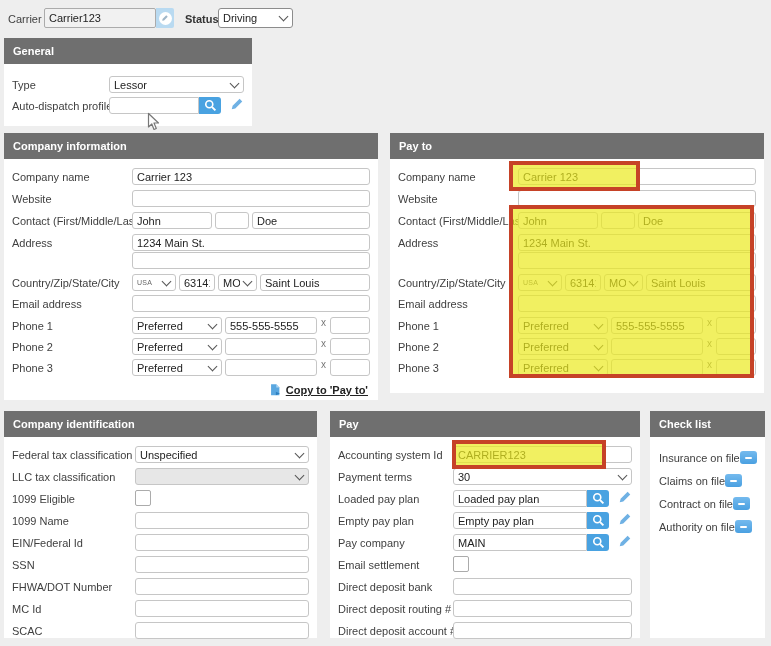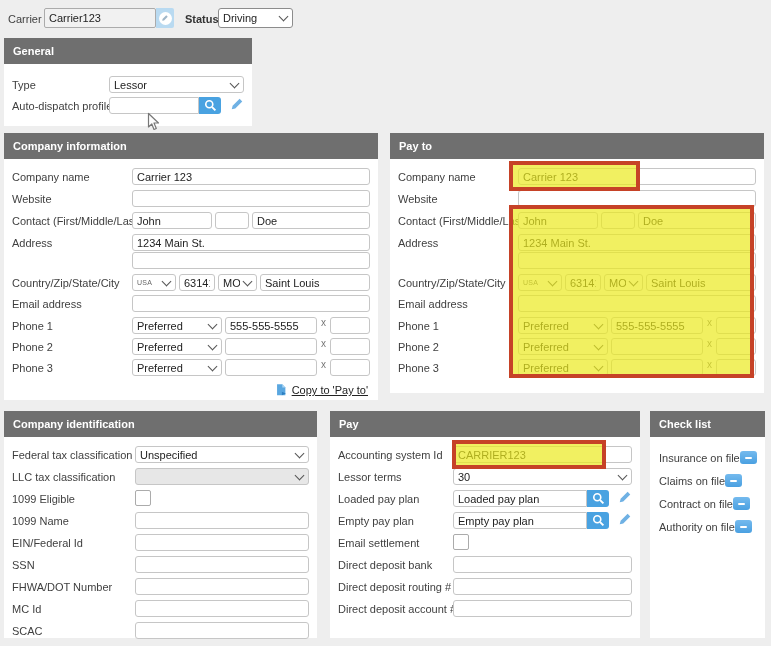--- a/index.html
+++ b/index.html
@@ -44,21 +44,21 @@
   .ext{flex:1}
   .c-first{width:80px;flex:none}
   .c-mid{width:34px;flex:none}
   .c-last{flex:1}
   .country-sel{width:44px;flex:none}
   .country-sel .val{font-size:7px;color:#666;letter-spacing:.3px}
   .zip{width:36px;flex:none}
   .state-sel{width:39px;flex:none}
   .city{flex:1}
   .copy-row{display:flex;align-items:center;justify-content:flex-end;margin:7px 10px 0;gap:4px;height:14px}
-  .copy-link{color:#222;font-weight:normal;text-decoration:underline;cursor:pointer}
+  .copy-link{color:#222;font-weight:bold;text-decoration:underline;cursor:pointer}
   .cl-row{display:flex;align-items:center;justify-content:flex-start;margin:8px 9px 0;height:15px}
   .cl-row.first{margin-top:13px}
   .minus-btn{width:17px;height:13px;border-radius:3px;background:linear-gradient(#74baee,#4aa0e1);
              display:flex;align-items:center;justify-content:center;flex:none;cursor:pointer}
   .minus-bar{width:7px;height:2px;background:#fff;border-radius:1px}
   .hl-box{position:absolute;background:rgba(235,233,30,0.70);border:4px solid #c64227;
           box-sizing:border-box;z-index:5;pointer-events:none}
   
   .top-label{position:absolute;white-space:nowrap}
   .carrier-input{position:absolute;left:44px;top:8px;width:112px;height:20px;background:#f1f1f1;
@@ -384,21 +384,21 @@
 
 <div class="panel pay-panel" style="left:330px;top:411px;width:310px;height:227px">
   <div class="hdr">Pay</div>
   <div class="row first">
     <span class="lbl">Accounting system Id</span>
     <div class="fields">
         <input class="tb grow" value="CARRIER123" style="">
       </div>
   </div>
   <div class="row">
-    <span class="lbl">Lessor terms</span>
+    <span class="lbl">Payment terms</span>
     <div class="fields">
       <div class="sel grow">
         <span class="val">30</span>
         <span class="chev"></span>
       </div>
     </div>
   </div>
   <div class="row">
     <span class="lbl">Loaded pay plan</span>
     <div class="fields">
@@ -413,20 +413,37 @@
         <svg width="14" height="14" viewBox="0 0 16 16">
             <path d="M11 2 L14 5 L6 13 L2 14 L3 10 Z" fill="#6fb1e4"></path>
           </svg>
       </span>
     </div>
   </div>
   <div class="row">
     <span class="lbl">Empty pay plan</span>
     <div class="fields">
       <input class="tb attached grow" value="Empty pay plan" style="">
+      <span class="search-btn">
+        <svg width="13" height="13" viewBox="0 0 16 16">
+            <circle cx="6.5" cy="6.5" r="4.3" fill="none" stroke="#fff" stroke-width="2"></circle>
+            <line x1="10" y1="10" x2="14" y2="14" stroke="#fff" stroke-width="2.4"></line>
+          </svg>
+      </span>
+      <span class="pencil-btn">
+        <svg width="14" height="14" viewBox="0 0 16 16">
+            <path d="M11 2 L14 5 L6 13 L2 14 L3 10 Z" fill="#6fb1e4"></path>
+          </svg>
+      </span>
+    </div>
+  </div>
+  <div class="row">
+    <span class="lbl">Pay company</span>
+    <div class="fields">
+      <input class="tb attached grow" value="MAIN" style="">
       <span class="search-btn">
         <svg width="13" height="13" viewBox="0 0 16 16">
             <circle cx="6.5" cy="6.5" r="4.3" fill="none" stroke="#fff" stroke-width="2"></circle>
             <line x1="10" y1="10" x2="14" y2="14" stroke="#fff" stroke-width="2.4"></line>
           </svg>
       </span>
       <span class="pencil-btn">
         <svg width="14" height="14" viewBox="0 0 16 16">
             <path d="M11 2 L14 5 L6 13 L2 14 L3 10 Z" fill="#6fb1e4"></path>
           </svg>

